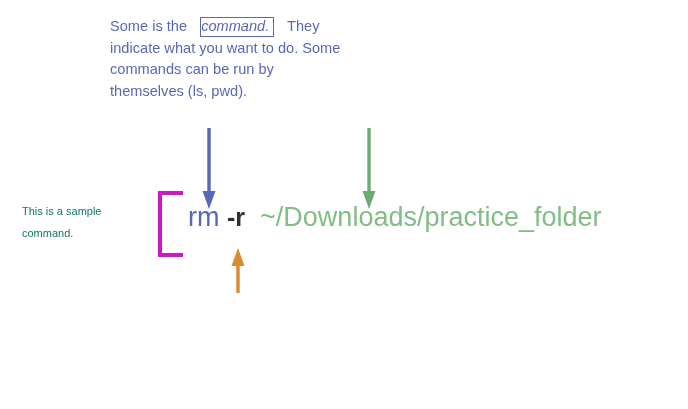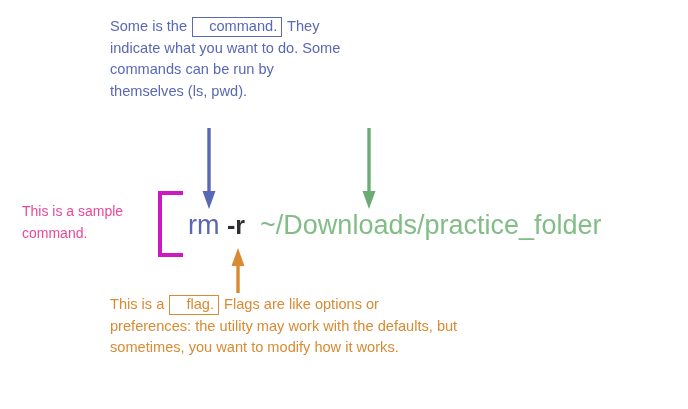--- a/index.html
+++ b/index.html
@@ -40,36 +40,37 @@
     left: 110px;
     top: 294px;
     width: 348px;
     color: #d98a32;
   }
   .note-sample {
     position: absolute;
     left: 22px;
     top: 201px;
     width: 130px;
-    font-size: 14px;
+    font-size: 11px;
     line-height: 21.5px;
-    color: #ec4899;
+    color: #0f766e;
   }
   .boxed {
     display: inline-block;
-    padding: 0px 4px 1px 16px;
-    margin: 0 1px;
+    padding: 0px 4px 1px 0;
+    margin: 0 9px;
     border: 1px solid currentColor;
     line-height: 17px;
+    font-style: italic;
   }
   
   .cmdline {
     position: absolute;
     left: 188px;
-    top: 206px;
+    top: 198px;
     font-family: "Liberation Sans", sans-serif;
     font-size: 27px;
     line-height: 38px;
     white-space: pre;
   }
   .cmd-name { color: #5968b5; }
   .cmd-flag { color: #2e2e33; font-weight: bold; font-size: 25px; }
   .cmd-arg  { color: #82bd86; }
 
   
@@ -119,15 +120,14 @@
 
   <div class="note note-command"><span>Some is the </span><span class="boxed">command.</span><span> They indicate what you want to do. Some commands can be run by themselves (ls, pwd).</span></div>
 
 
   <div class="note-sample">This is a sample command.</div>
 
   <div class="bracket"></div>
 
   <div class="cmdline"><span class="cmd-name">rm</span><span> </span><span class="cmd-flag">-r</span><span>  </span><span class="cmd-arg">~/Downloads/practice_folder</span></div>
 
-  <div class="note note-flag"><span>This is a </span><span class="boxed">flag.</span><span> Flags are like options or preferences: the utility may work with the defaults, but sometimes, you want to modify how it works.</span></div>
 
 </div>
 
 </body></html>

